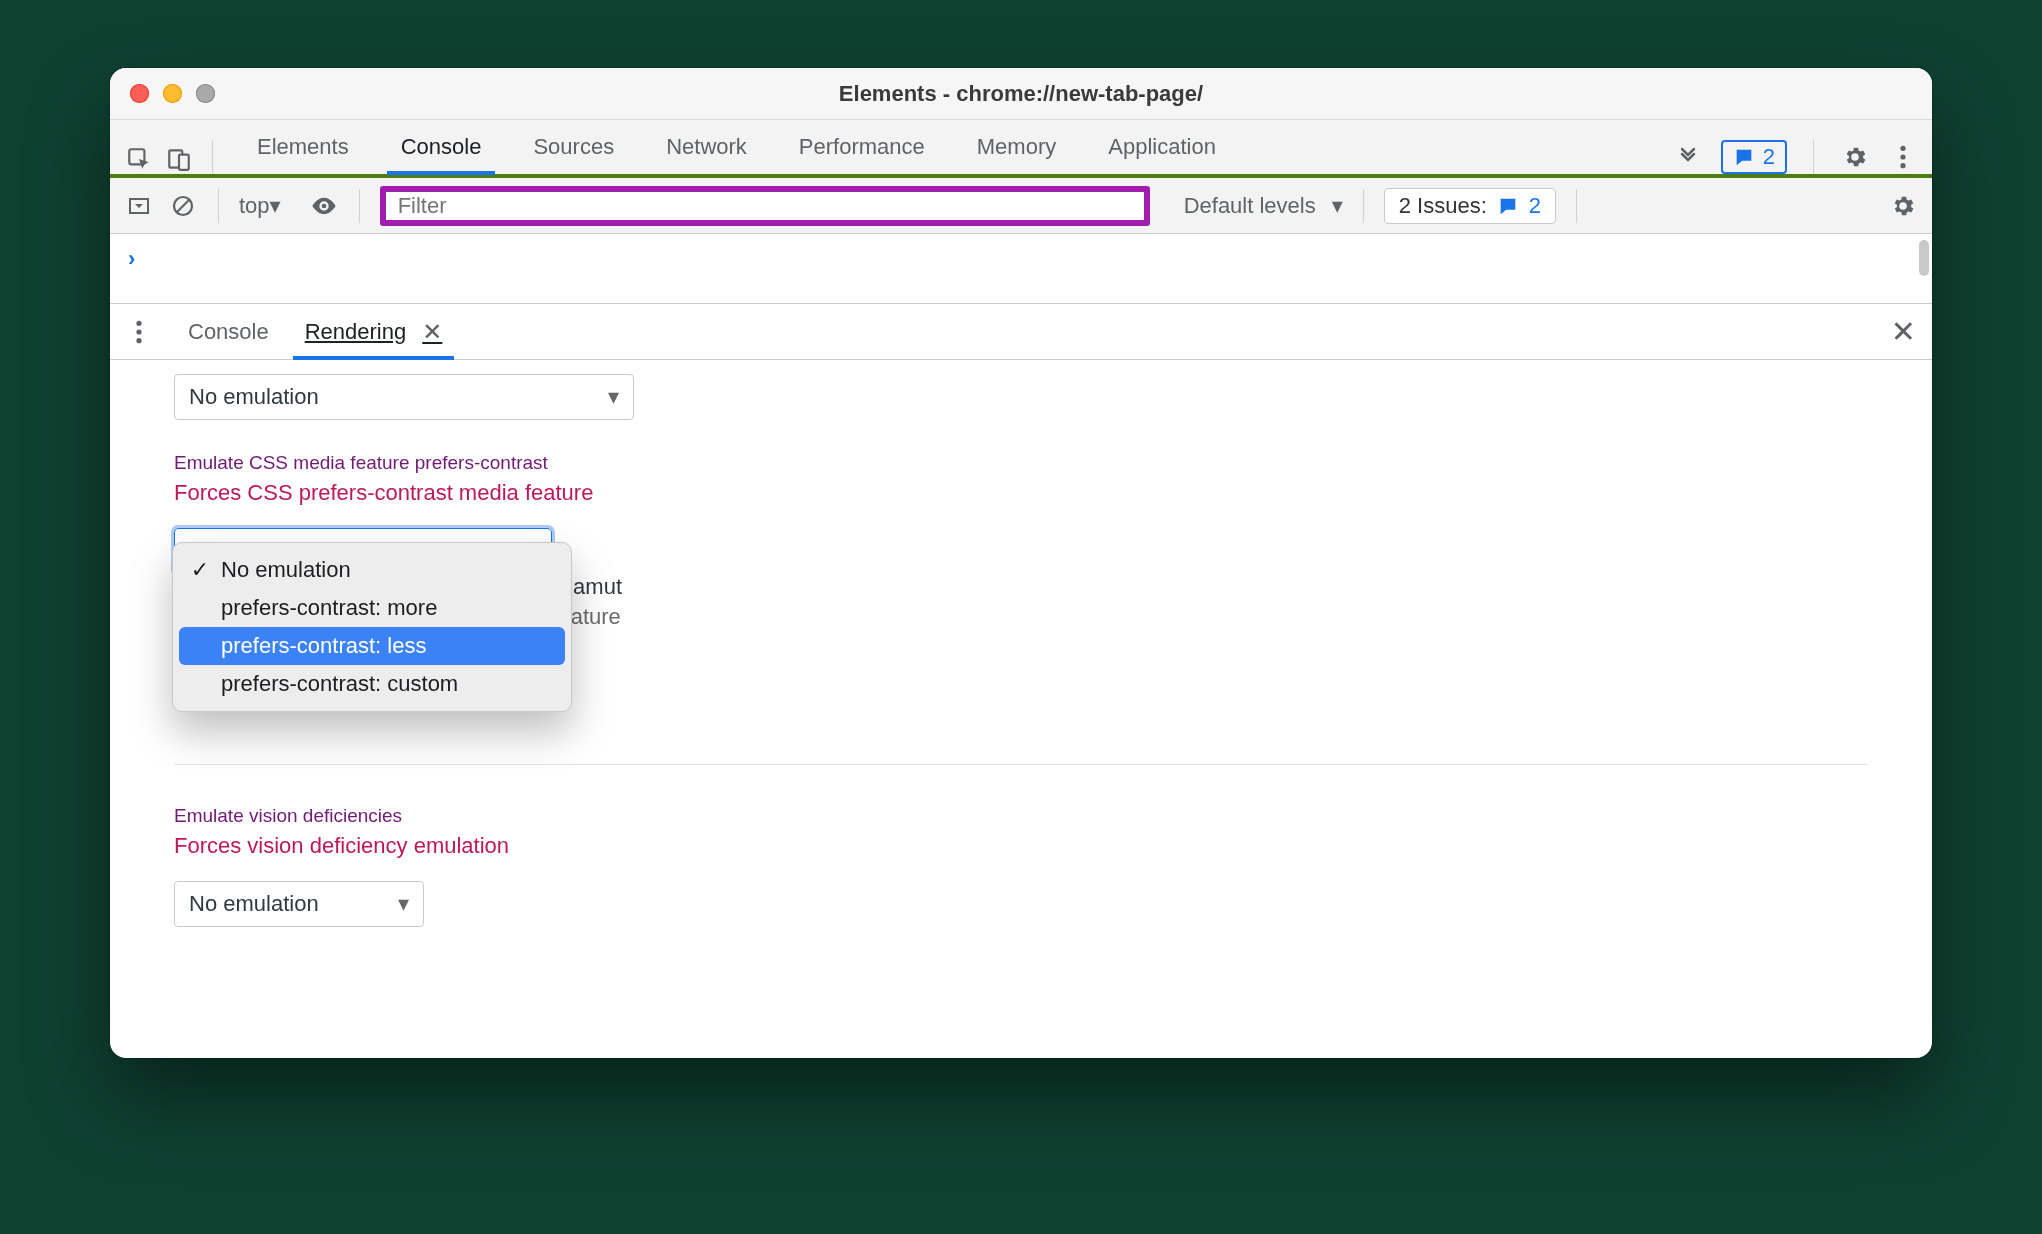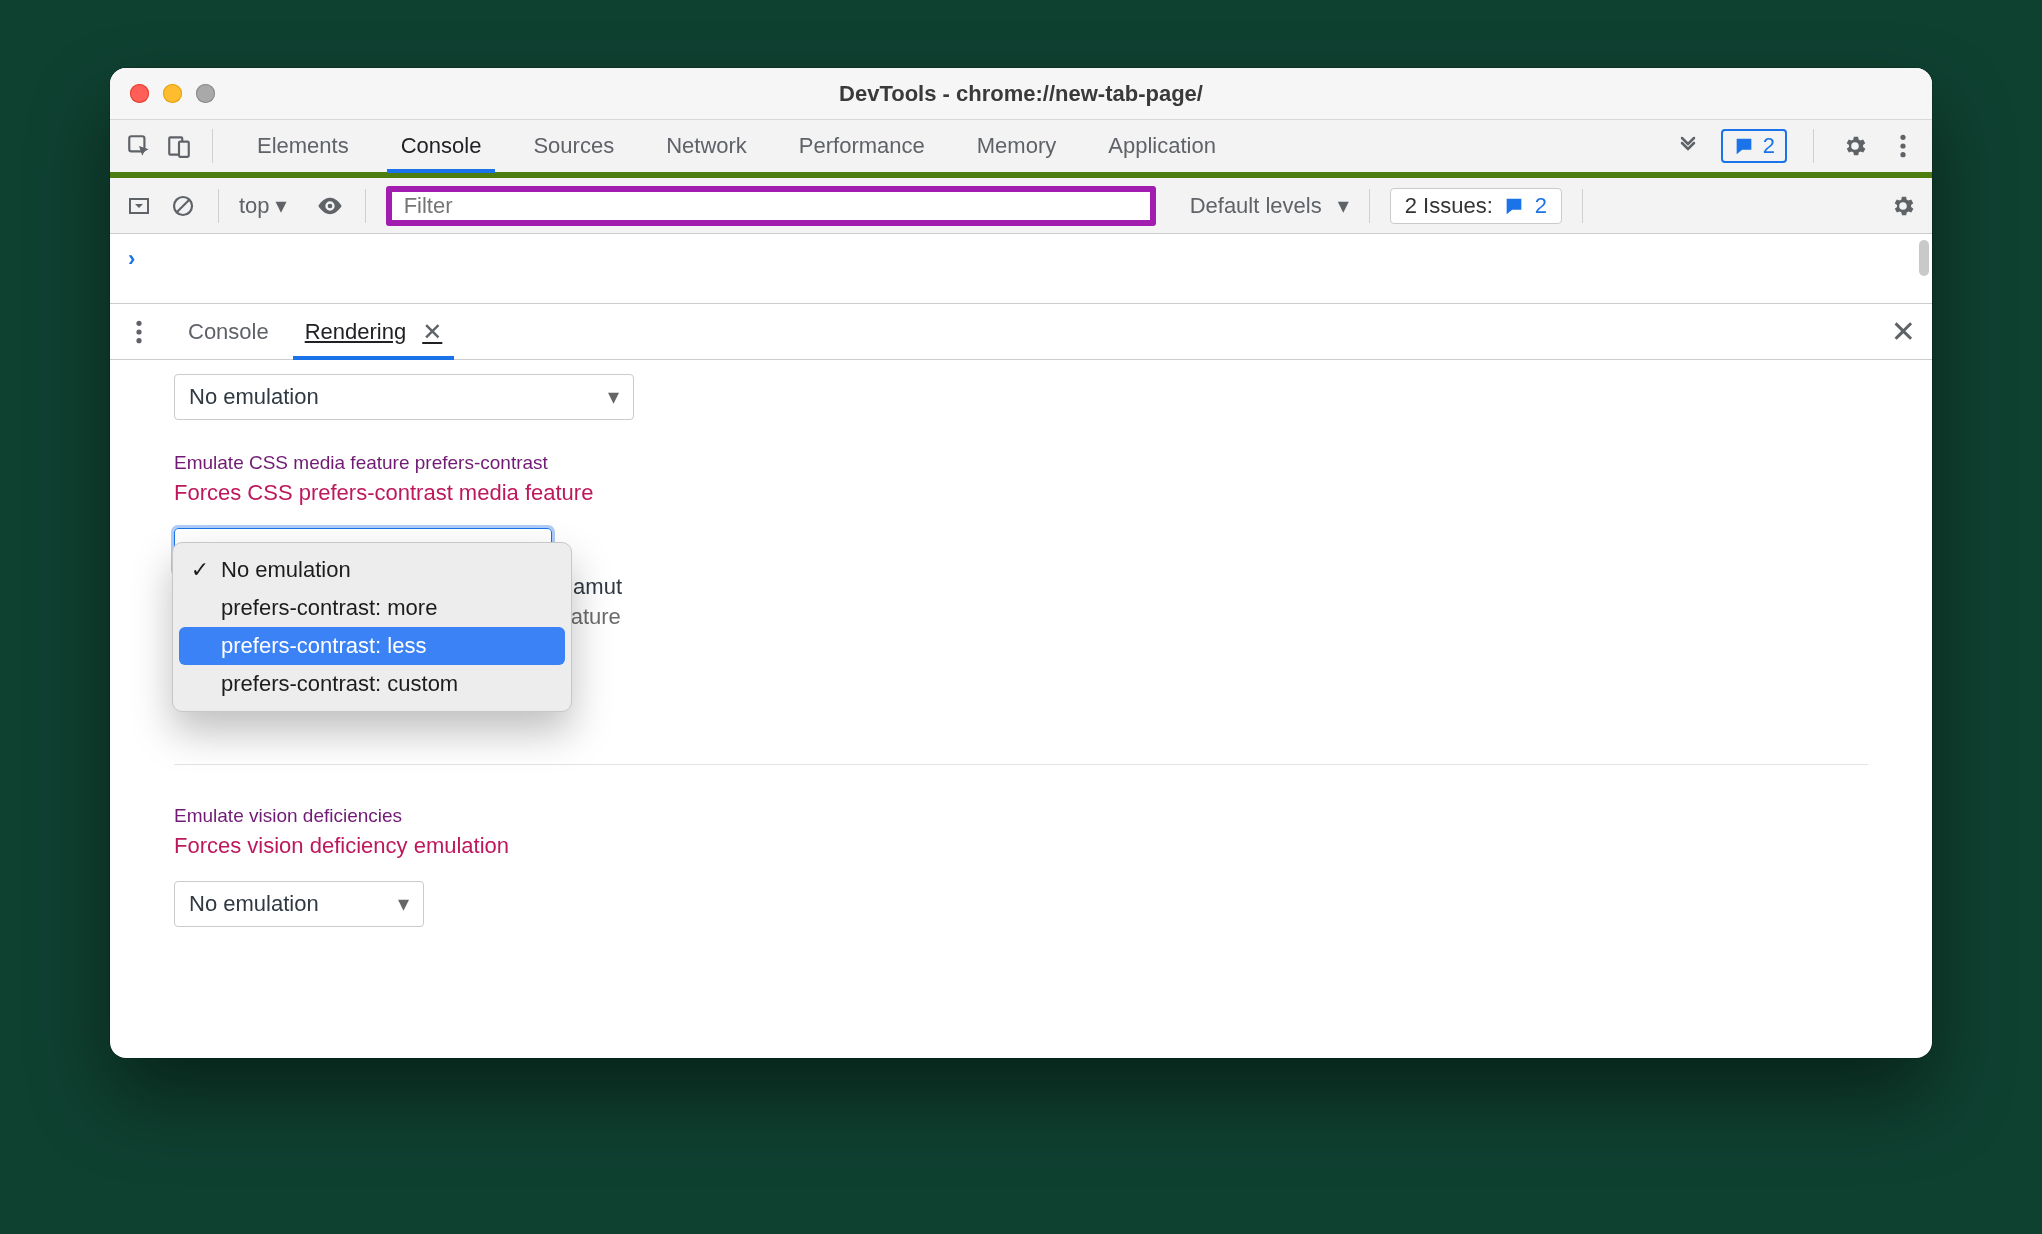--- a/index.html
+++ b/index.html
@@ -33,22 +33,22 @@
   .dot.red { background:#ff5f57; box-shadow: inset 0 0 0 1px #e33e32; }
   .dot.yellow { background:#febc2e; box-shadow: inset 0 0 0 1px #e1a116; }
   .dot.green { background:#a9a9a9; box-shadow: inset 0 0 0 1px #888; }
   .titlebar-title {
     position: absolute; left: 0; right: 0; text-align: center;
     font-weight: 600; color: #3a3a3a; font-size: 22px;
   }
 
   
   .tabstrip {
-    height: 58px; background: #f3f3f3; border-bottom: 6px solid #4d7c0f;
-    display: flex; align-items: center; padding: 0 14px; gap: 10px;
+    height: 58px; background: #f3f3f3; border-bottom: 4px solid #4d7c0f;
+    display: flex; align-items: flex-end; padding: 0 14px; gap: 10px;
     font-size: 22px; color: #5f6368;
   }
   .ts-icon { width:30px; height:30px; display:flex; align-items:center; justify-content:center; color:#5f6368; }
   .ts-divider { width:1px; height:34px; background:#d0d0d0; margin: 0 8px; }
   .tabs { display:flex; align-items:stretch; height:100%; gap: 0; }
   .tab { padding: 0 26px; display:flex; align-items:center; cursor:default; color:#5f6368; position:relative; }
   .tab.active { color:#202124; }
   .tab.active::after { content:""; position:absolute; left:12px; right:12px; bottom:-1px; height:4px; background:#1a73e8; }
   .ts-right { margin-left:auto; display:flex; align-items:center; gap:18px; }
   .pill {
@@ -59,21 +59,21 @@
   .gear, .kebab { color:#5f6368; }
 
   
   .filterbar {
     height: 56px; background:#f3f3f3; border-bottom:1px solid #ccc;
     display:flex; align-items:center; padding: 0 14px; gap:14px;
     font-size:22px; color:#5f6368;
   }
   .fb-icon { width:30px; height:30px; display:flex; align-items:center; justify-content:center; }
   .fb-divider { width:1px; height:34px; background:#d0d0d0; margin:0 6px; }
-  .fb-select { display:flex; align-items:flex-start; gap:6px; }
+  .fb-select { display:flex; align-items:flex-start; }
   .filter-input {
     flex: 0 0 770px; height:40px; border:6px solid #a21caf; background:#fff;
     border-radius:3px; padding:0 12px; font-size:22px; color:#777;
   }
   .levels { margin-left: 20px; display:flex; align-items:flex-start; gap:16px; }
   .issues {
     display:flex; align-items:center; gap:10px; border:1px solid #cacaca; border-radius:4px;
     padding:4px 14px; background:#fff; color:#333;
   }
 
@@ -139,21 +139,21 @@
 <body>
 
 <div class="window">
 
   <div class="titlebar">
     <div class="traffic">
       <div class="dot red"></div>
       <div class="dot yellow"></div>
       <div class="dot green"></div>
     </div>
-    <div class="titlebar-title">DevTools - chrome://new-tab-page/</div>
+    <div class="titlebar-title">Elements - chrome://new-tab-page/</div>
   </div>
 
   <div class="tabstrip">
     <div class="ts-icon">
       <svg width="26" height="26" viewBox="0 0 24 24" fill="none" stroke="#5f6368" stroke-width="2">
         <rect x="3" y="3" width="14" height="14" rx="2"></rect>
         <path d="M12 12 L21 15 L17 17 L15 21 Z" fill="#5f6368" stroke="none"></path>
       </svg>
     </div>
     <div class="ts-icon">

